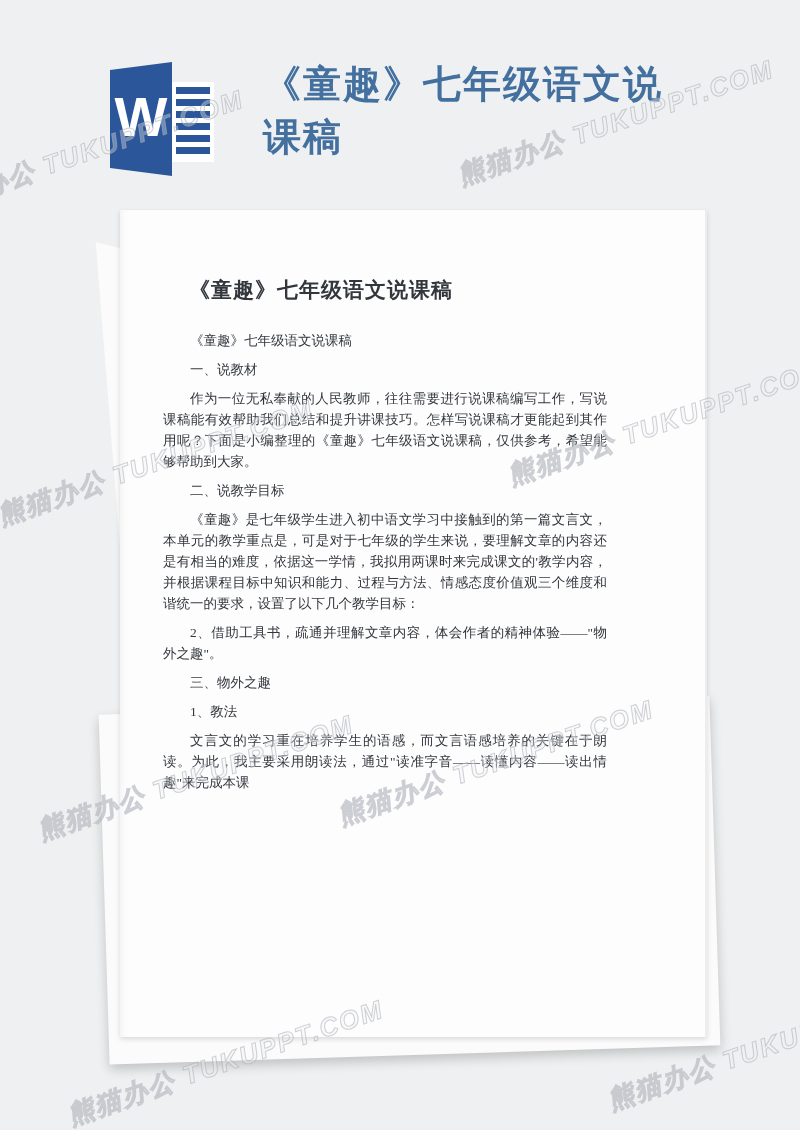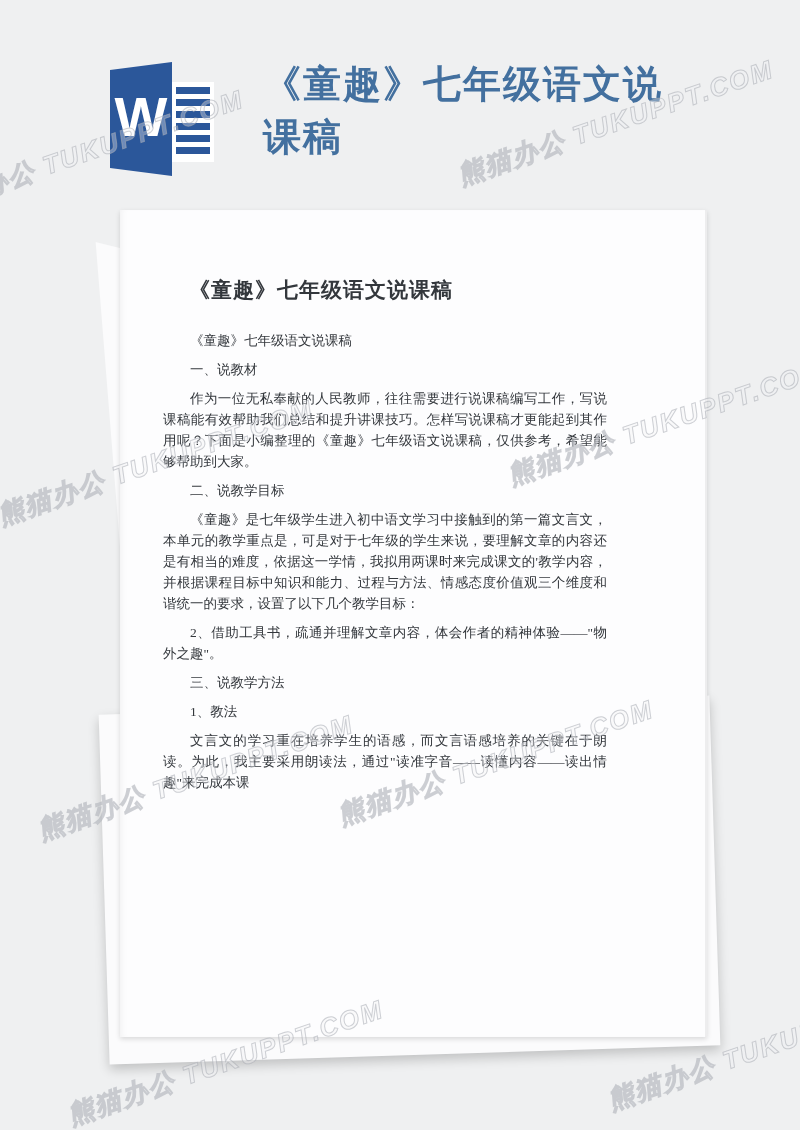--- a/index.html
+++ b/index.html
@@ -113,21 +113,21 @@
 <div class="sheet-bottom"></div>
 
 <div class="page">
   <h1>《童趣》七年级语文说课稿</h1>
   <p>《童趣》七年级语文说课稿</p>
   <p>一、说教材</p>
   <p>作为一位无私奉献的人民教师，往往需要进行说课稿编写工作，写说课稿能有效帮助我们总结和提升讲课技巧。怎样写说课稿才更能起到其作用呢？下面是小编整理的《童趣》七年级语文说课稿，仅供参考，希望能够帮助到大家。</p>
   <p>二、说教学目标</p>
   <p>《童趣》是七年级学生进入初中语文学习中接触到的第一篇文言文，本单元的教学重点是，可是对于七年级的学生来说，要理解文章的内容还是有相当的难度，依据这一学情，我拟用两课时来完成课文的'教学内容，并根据课程目标中知识和能力、过程与方法、情感态度价值观三个维度和谐统一的要求，设置了以下几个教学目标：</p>
   <p>2、借助工具书，疏通并理解文章内容，体会作者的精神体验——"物外之趣"。</p>
-  <p>三、说教学方法</p>
+  <p>三、物外之趣</p>
   <p>1、教法</p>
   <p>文言文的学习重在培养学生的语感，而文言语感培养的关键在于朗读。为此，我主要采用朗读法，通过"读准字音——读懂内容——读出情趣"来完成本课</p>
 </div>
 
 <span class="wm wm1">熊猫办公 TUKUPPT.COM</span>
 <span class="wm wm2">熊猫办公 TUKUPPT.COM</span>
 <span class="wm wm3">熊猫办公 TUKUPPT.COM</span>
 <span class="wm wm4">熊猫办公 TUKUPPT.COM</span>
 <span class="wm wm5">熊猫办公 TUKUPPT.COM</span>
 <span class="wm wm6">熊猫办公 TUKUPPT.COM</span>

